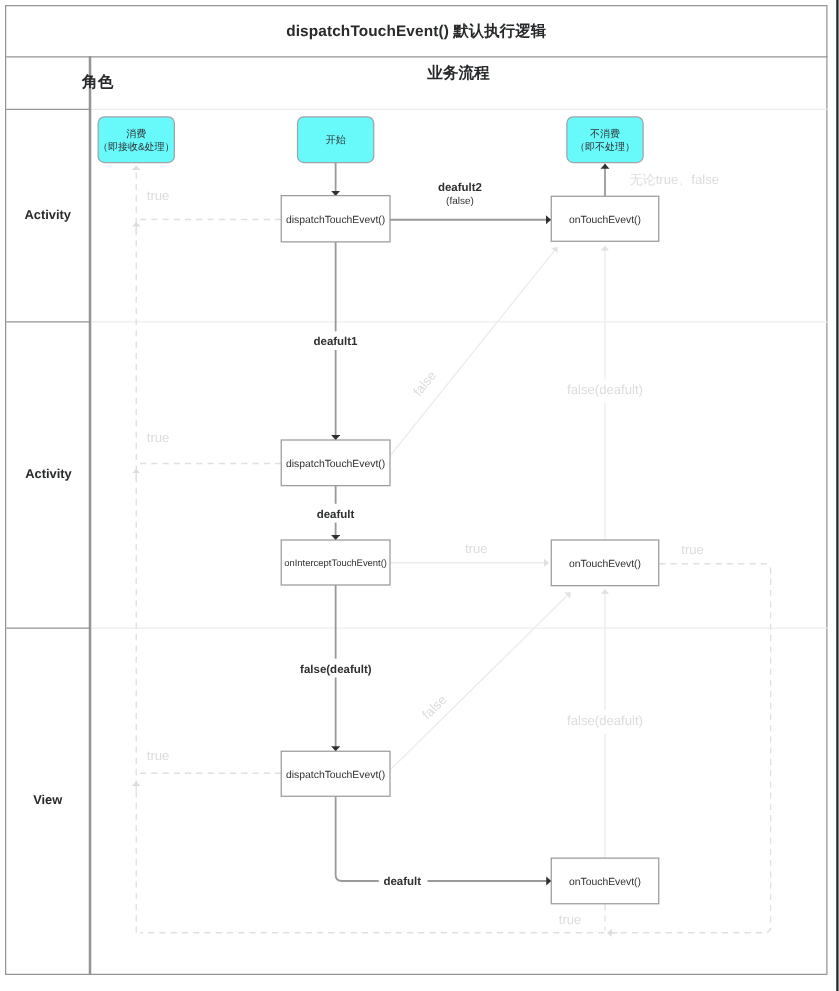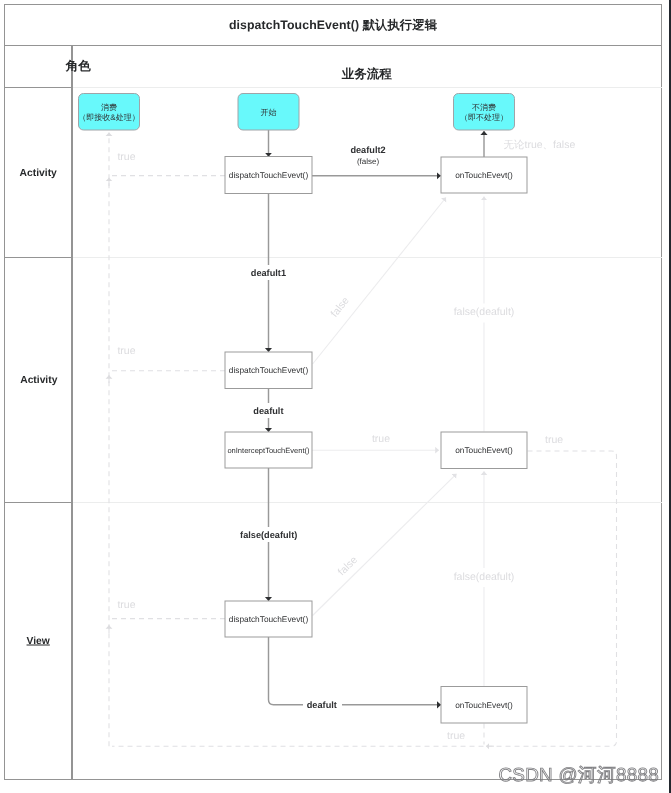--- a/index.html
+++ b/index.html
@@ -50,24 +50,24 @@
   <div class="hrule" style="left:4.5px;top:87px;width:67.5px;"></div>
   <div class="hrule light" style="left:72px;top:87px;width:589.5px;"></div>
   <div class="hrule" style="left:4.5px;top:256.8px;width:67.5px;"></div>
   <div class="hrule light" style="left:72px;top:256.8px;width:589.5px;"></div>
   <div class="hrule" style="left:4.5px;top:501.5px;width:67.5px;"></div>
   <div class="hrule light" style="left:72px;top:501.5px;width:589.5px;"></div>
   <div class="vrule" style="left:71.2px;top:45px;height:734.5px;"></div>
 
   <div class="lbl" id="title" style="left:333px;top:24.8px;">dispatchTouchEvent() 默认执行逻辑</div>
   <div class="lbl hdr" style="left:38.2px;top:66.4px;margin-left:40px;">角色</div>
-  <div class="lbl hdr" style="left:366.8px;top:74px;">业务流程</div>
+  <div class="lbl hdr" style="left:366.8px;top:59px;">业务流程</div>
   <div class="lbl rowlbl" style="left:38.2px;top:172.5px;">Activity</div>
   <div class="lbl rowlbl" style="left:38.8px;top:380.2px;">Activity</div>
-  <div class="lbl rowlbl" style="left:38.2px;top:640.5px;text-decoration:underline;">View</div>
+  <div class="lbl rowlbl" style="left:38.2px;top:640.5px;">View</div>
 
   <svg id="flow" viewBox="0 0 671 793">
     <defs>
       <marker id="ah-dark" markerWidth="5" markerHeight="8" refX="4.0" refY="3.7" orient="auto" markerUnits="userSpaceOnUse">
         <path d="M0,0.1 L4.0,3.7 L0,7.3 Z" fill="#2e3032"></path>
       </marker>
       <marker id="ah-faint" markerWidth="9" markerHeight="9" refX="7.6" refY="3.4" orient="auto" markerUnits="userSpaceOnUse">
         <path d="M0.4,0.4 L7.8,3.4 L0.4,6.4 Z" fill="#e2e2e5"></path>
       </marker>
       <marker id="ah-faint-open" markerWidth="4.4" markerHeight="8" refX="3.8" refY="3.55" orient="auto" markerUnits="userSpaceOnUse">
@@ -192,14 +192,13 @@
       <rect x="225" y="601" width="87" height="36" fill="#ffffff" stroke="#9b9b9b" stroke-width="1"></rect>
       <text class="nodetxt" x="268.5" y="622.1">dispatchTouchEvevt()</text>
     </g>
     <g>
       <rect x="441" y="686.5" width="86" height="36.5" fill="#ffffff" stroke="#9b9b9b" stroke-width="1"></rect>
       <text class="nodetxt" x="484" y="707.8">onTouchEvevt()</text>
     </g>
 
   </svg>
 
-  <div class="wm" style="left:498.5px;top:762px;">CSDN @河河8888</div>
 </div>
 
 </body></html>

